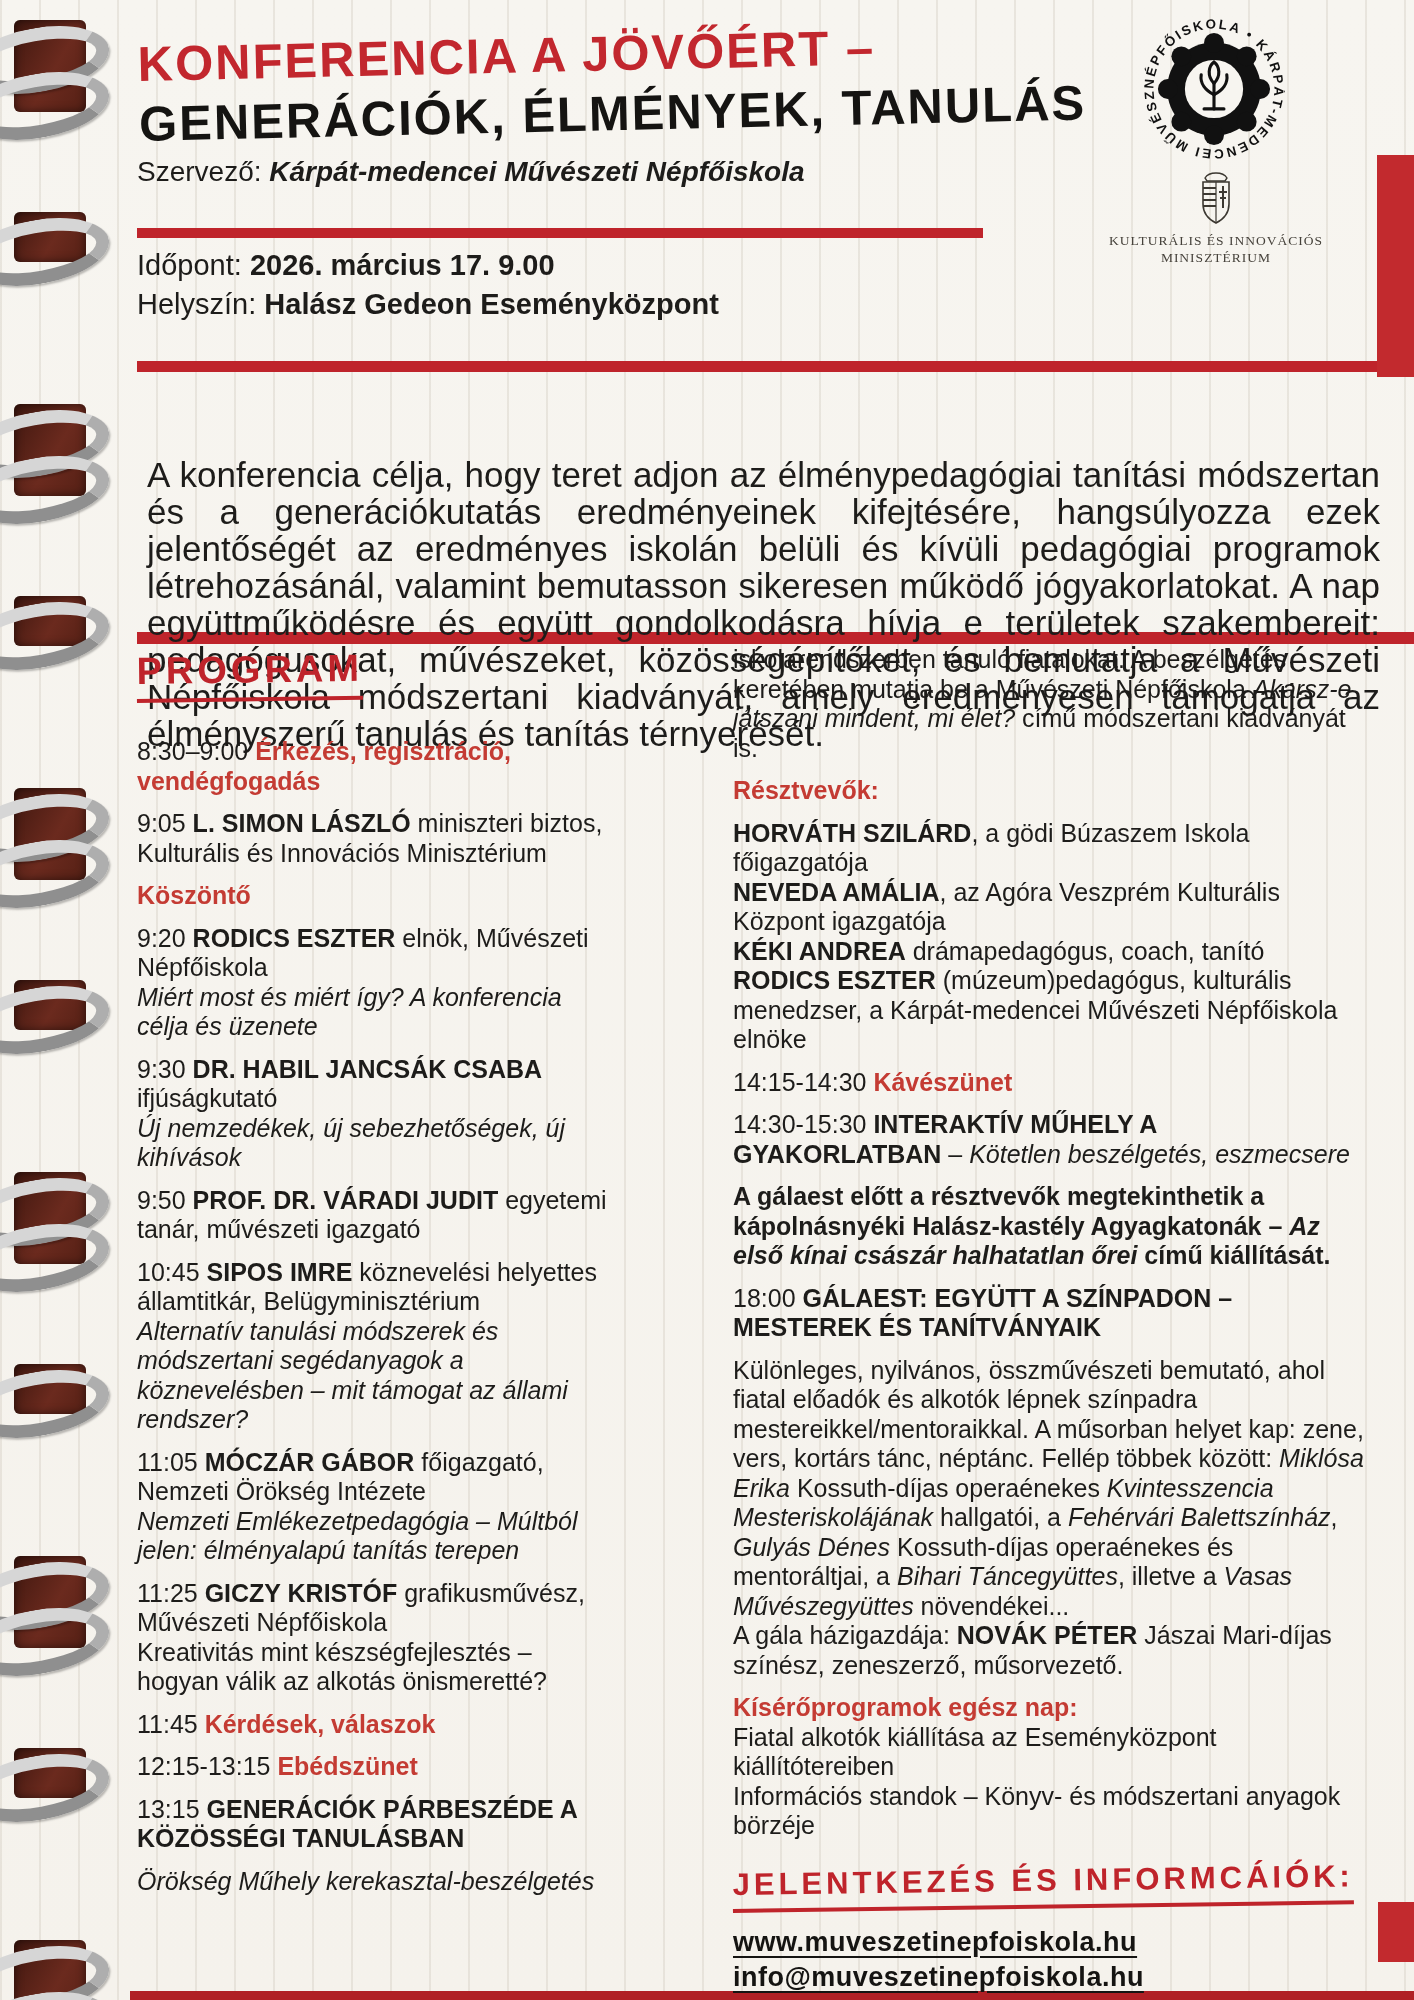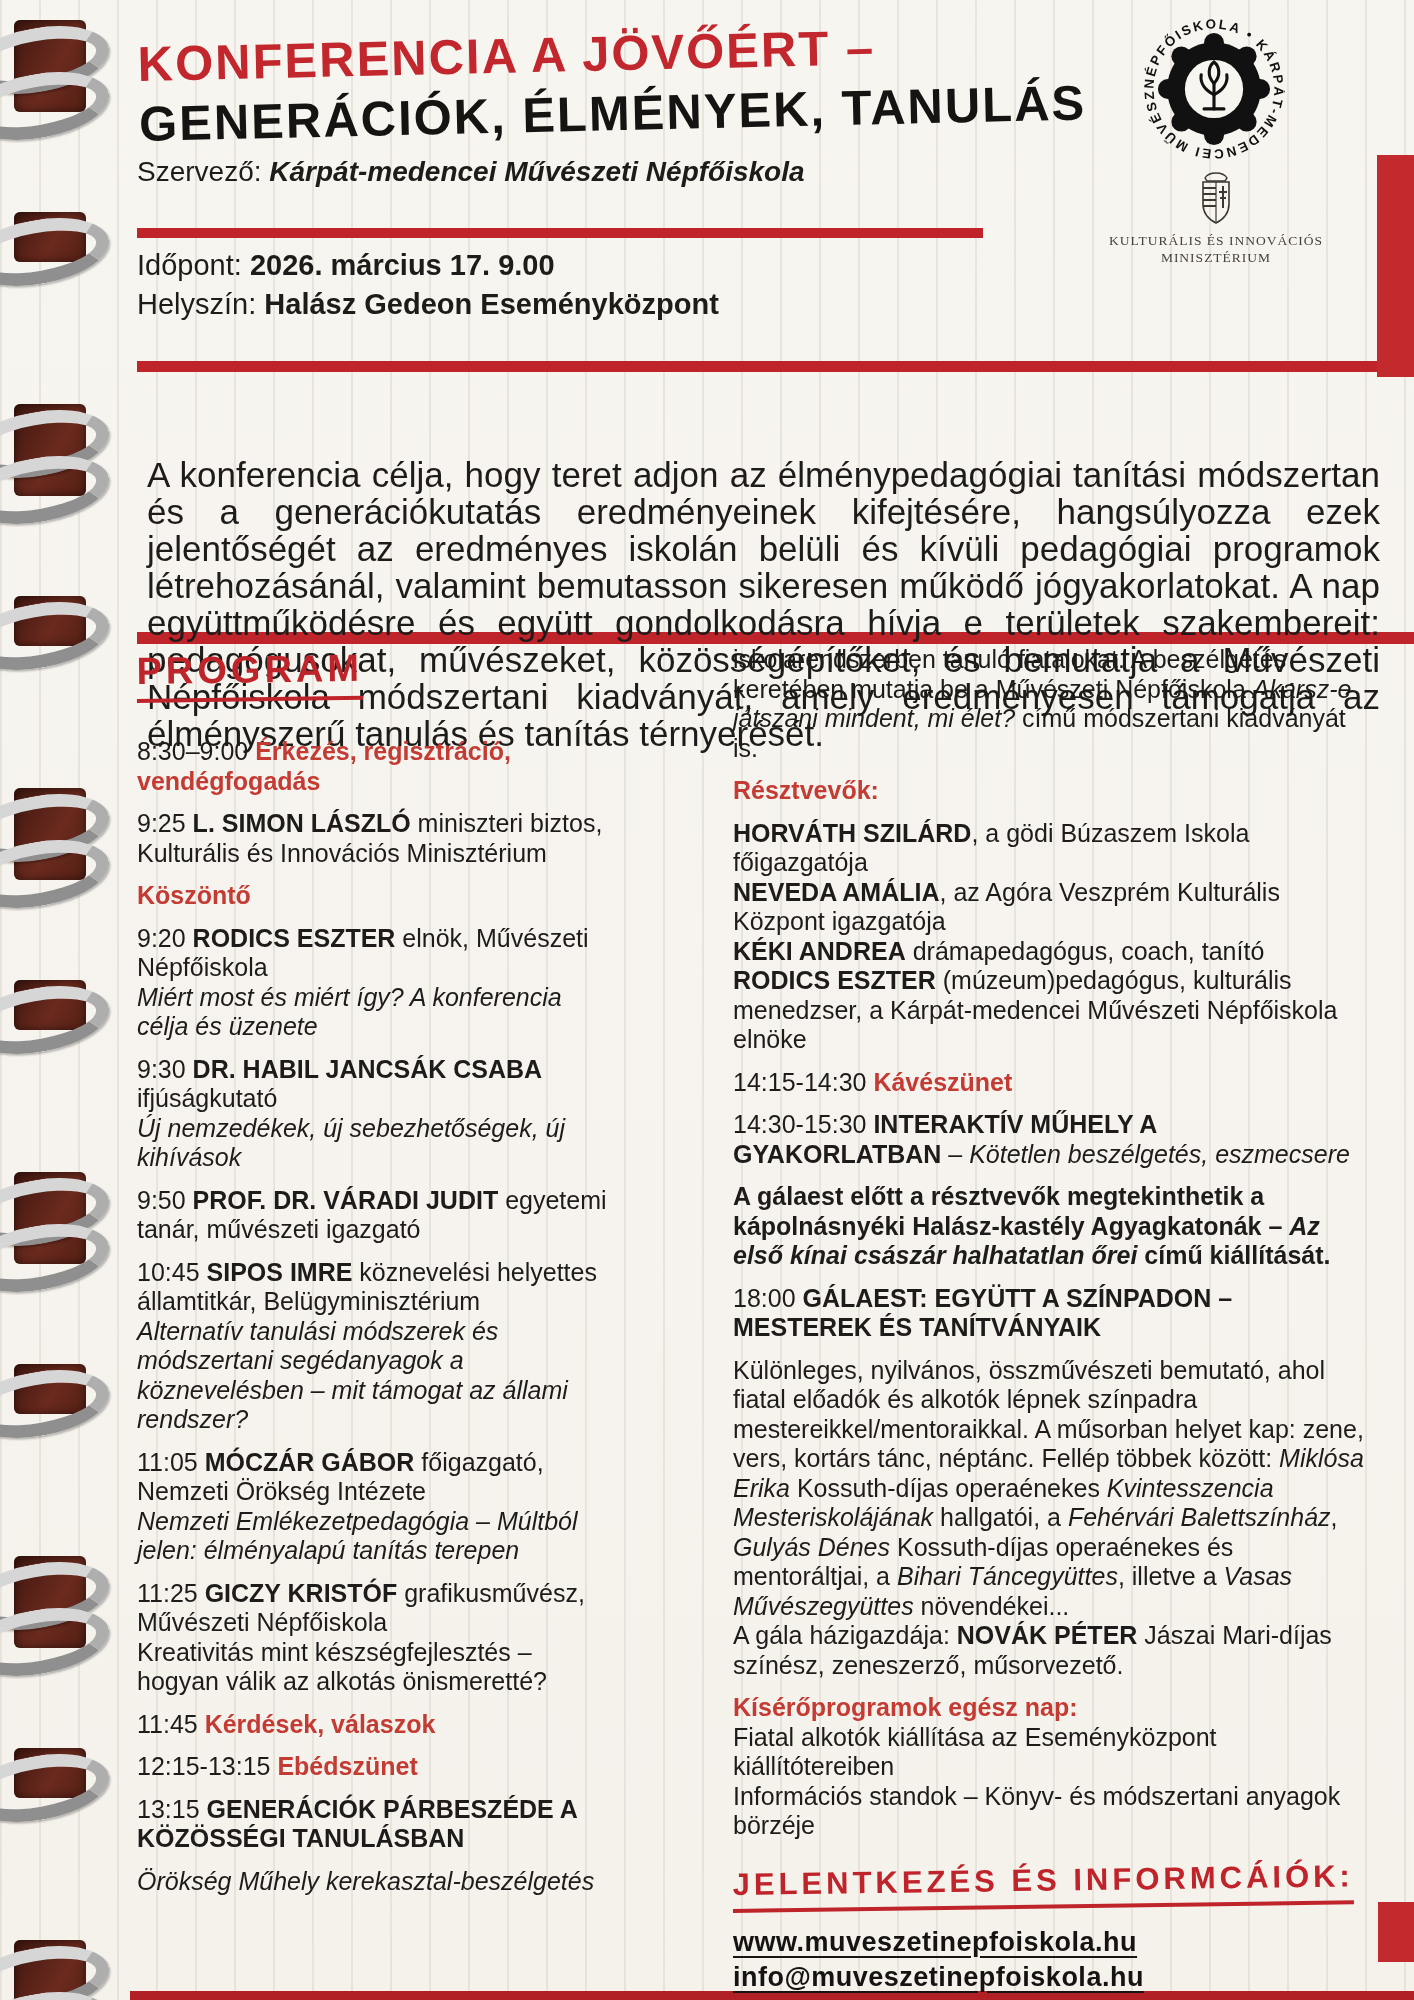--- a/index.html
+++ b/index.html
@@ -127,21 +127,21 @@
   </div>
 
   <div class="goalbody">A konferencia célja, hogy teret adjon az élménypedagógiai tanítási módszertan és a generációkutatás eredményeinek kifejtésére, hangsúlyozza ezek jelentőségét az eredményes iskolán belüli és kívüli pedagógiai programok létrehozásánál, valamint bemutasson sikeresen működő jógyakorlatokat. A nap együttműködésre és együtt gondolkodásra hívja e területek szakembereit: pedagógusokat, művészeket, közösségépítőket, és bemutatja a Művészeti Népfőiskola módszertani kiadványát, amely eredményesen támogatja az élményszerű tanulás és tanítás térnyerését.</div>
 
   <div class="colL">
     <div class="proghead">
       <span class="handhead">PROGRAM</span>
     </div>
     <div id="progL">
         <div class="entry"><span class="seg-t">8:30–9:00 </span><span class="seg-r">Érkezés, regisztráció, vendégfogadás</span></div>
-        <div class="entry"><span class="seg-t">9:25 </span><span class="seg-b">L. SIMON LÁSZLÓ</span><span class="seg-p"> miniszteri biztos, Kulturális és Innovációs Minisztérium</span></div>
+        <div class="entry"><span class="seg-t">9:05 </span><span class="seg-b">L. SIMON LÁSZLÓ</span><span class="seg-p"> miniszteri biztos, Kulturális és Innovációs Minisztérium</span></div>
         <div class="entry"><span class="seg-r">Köszöntő</span></div>
         <div class="entry"><span class="seg-t">9:20 </span><span class="seg-b">RODICS ESZTER</span><span class="seg-p"> elnök, Művészeti Népfőiskola</span><span class="seg-i"></span><br><span class="seg-i">Miért most és miért így? A konferencia célja és üzenete</span></div>
         <div class="entry"><span class="seg-t">9:30 </span><span class="seg-b">DR. HABIL JANCSÁK CSABA</span><span class="seg-p"></span><br><span class="seg-p">ifjúságkutató</span><span class="seg-i"></span><br><span class="seg-i">Új nemzedékek, új sebezhetőségek, új kihívások</span></div>
         <div class="entry"><span class="seg-t">9:50 </span><span class="seg-b">PROF. DR. VÁRADI JUDIT</span><span class="seg-p"> egyetemi tanár, művészeti igazgató</span><span class="seg-i"></span><br></div>
         <div class="entry"><span class="seg-t">10:45 </span><span class="seg-b">SIPOS IMRE</span><span class="seg-p"> köznevelési helyettes államtitkár, Belügyminisztérium</span><span class="seg-i"></span><br><span class="seg-i">Alternatív tanulási módszerek és módszertani segédanyagok a köznevelésben – mit támogat az állami rendszer?</span></div>
         <div class="entry"><span class="seg-t">11:05 </span><span class="seg-b">MÓCZÁR GÁBOR</span><span class="seg-p"> főigazgató, Nemzeti Örökség Intézete</span><span class="seg-i"></span><br><span class="seg-i">Nemzeti Emlékezetpedagógia – Múltból jelen: élményalapú tanítás terepen</span></div>
         <div class="entry"><span class="seg-t">11:25 </span><span class="seg-b">GICZY KRISTÓF</span><span class="seg-p"> grafikusművész, Művészeti Népfőiskola</span><br><span class="seg-p">Kreativitás mint készségfejlesztés – hogyan válik az alkotás önismeretté?</span></div>
         <div class="entry"><span class="seg-t">11:45 </span><span class="seg-r">Kérdések, válaszok</span></div>
         <div class="entry"><span class="seg-t">12:15-13:15 </span><span class="seg-r">Ebédszünet</span></div>
         <div class="entry"><span class="seg-t">13:15 </span><span class="seg-b">GENERÁCIÓK PÁRBESZÉDE A KÖZÖSSÉGI TANULÁSBAN</span></div>

